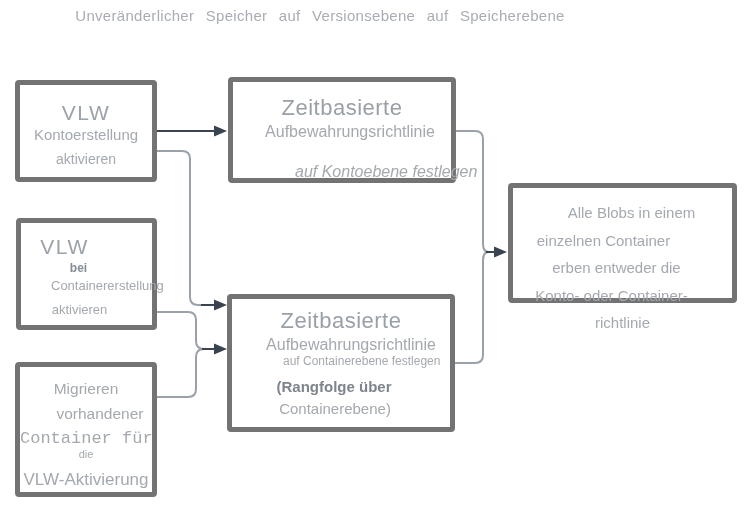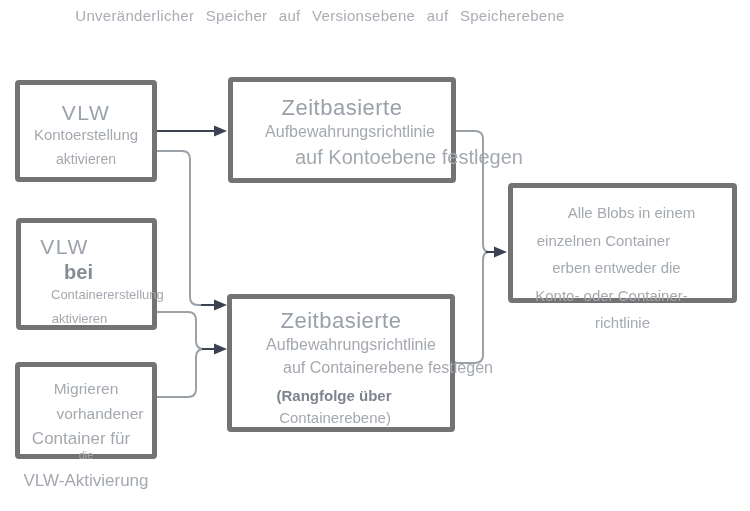--- a/index.html
+++ b/index.html
@@ -16,37 +16,37 @@
     position:absolute;background:#ffffff;border:5px solid #737373;
     border-radius:4px;box-sizing:border-box;color:#a4a9af;text-align:center;
   }
   .l{white-space:nowrap;}
   
   .b1-l0{font-size:21px;color:#9ba2aa;margin-top:16px;letter-spacing:1.5px;}
   .b1-l1{font-size:15px;margin-top:1px;}
   .b1-l2{font-size:14px;margin-top:8px;}
   
   .b2-l0{font-size:21px;color:#9ba2aa;margin-top:12px;margin-right:44px;letter-spacing:1.5px;}
-  .b2-l1{font-size:20px;font-weight:bold;color:#868c95;margin-top:2px;margin-right:16px;}
+  .b2-l1{font-size:12px;font-weight:bold;color:#868c95;margin-top:2px;margin-right:16px;}
   .b2-l2{font-size:13px;text-align:left;padding-left:30px;margin-top:3px;overflow:visible;}
   .b2-l3{font-size:13px;margin-top:9px;margin-right:14px;}
   
   .b3-l0{font-size:15.5px;margin-top:13px;}
   .b3-l1{font-size:15.5px;margin-top:7px;margin-left:28px;}
-  .b3-l2{font-size:17px;margin-top:6px;margin-right:10px;}
+  .b3-l2{font-size:17px;margin-top:6px;margin-right:10px;font-family:Liberation Mono, monospace;}
   .b3-l3{font-size:11px;}
   .b3-l4{font-size:17px;margin-top:10px;}
   
   .b4-l0{font-size:22px;color:#9aa0a8;margin-top:13px;letter-spacing:.5px;}
   .b4-l1{font-size:16px;margin-top:2px;margin-left:16px;}
-  .b4-l2{font-size:20px;text-align:left;padding-left:62px;margin-top:5px;}
+  .b4-l2{font-size:16px;text-align:left;padding-left:62px;margin-top:22px;font-style:italic;}
   
   .b5-l0{font-size:22px;color:#9aa0a8;margin-top:9px;letter-spacing:.5px;}
   .b5-l1{font-size:16px;margin-top:2px;margin-left:20px;}
-  .b5-l2{font-size:16px;text-align:left;padding-left:51px;margin-top:5px;}
+  .b5-l2{font-size:12px;text-align:left;padding-left:51px;}
   .b5-l3{font-size:15px;font-weight:bold;color:#7e848d;margin-top:10px;margin-right:14px;}
   .b5-l4{font-size:15px;margin-top:5px;margin-right:12px;}
   
   .b6 .l{font-size:15px;line-height:27.5px;}
   .b6{padding-top:11px;}
   .b6-l0{margin-left:18px;}
   .b6-l1{margin-right:38px;}
   .b6-l2{margin-right:12px;}
   .b6-l3{margin-right:22px;}
 </style>
@@ -85,21 +85,21 @@
     <div class="l b1-l2">aktivieren</div>
   </div>
 
   <div class="node" style="left:16px;top:218px;width:141px;height:112px;">
     <div class="l b2-l0">VLW</div>
     <div class="l b2-l1">bei</div>
     <div class="l b2-l2">Containererstellung</div>
     <div class="l b2-l3">aktivieren</div>
   </div>
 
-  <div class="node" style="left:15px;top:362px;width:142px;height:97px;">
+  <div class="node" style="left:15px;top:362px;width:142px;height:135px;">
     <div class="l b3-l0">Migrieren</div>
     <div class="l b3-l1">vorhandener</div>
     <div class="l b3-l2">Container für</div>
     <div class="l b3-l3">die</div>
     <div class="l b3-l4">VLW-Aktivierung</div>
   </div>
 
   <div class="node" style="left:228px;top:77px;width:228px;height:106px;">
     <div class="l b4-l0">Zeitbasierte</div>
     <div class="l b4-l1">Aufbewahrungsrichtlinie</div>

